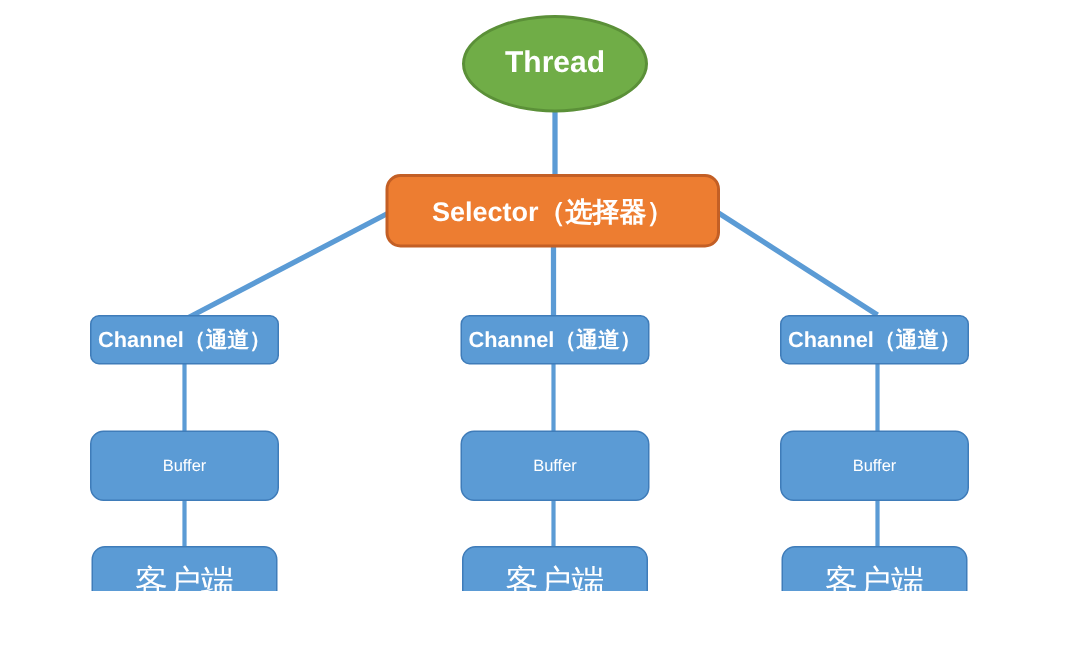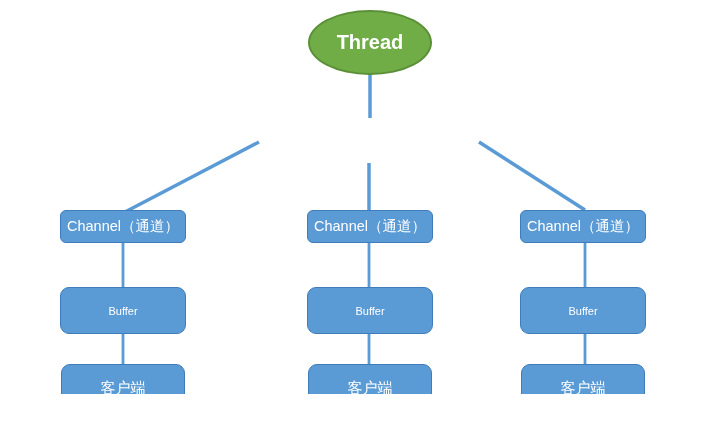--- a/index.html
+++ b/index.html
@@ -58,32 +58,33 @@
   }
   .bluebox {
     background: var(--node-blue, #5B9BD5);
     border: 1.5px solid var(--node-blue-border, #3F7CB9);
   }
   .channel {
     width: 126px; height: 33px;
     top: 210px;
     border-radius: 6px;
     font-size: 14.5px;
+    font-weight: bold;
   }
   .buffer {
     width: 126px; height: 47px;
     top: 287px;
     border-radius: 9px;
     font-size: 11px;
   }
   .client {
     width: 124px; height: 48px;
     top: 364px;
     border-radius: 9px;
-    font-size: 15px;
+    font-size: 22px;
   }
   
   .col0.channel { left: 60px; }
   .col1.channel { left: 307px; }
   .col2.channel { left: 520px; }
   .col0.buffer  { left: 60px; }
   .col1.buffer  { left: 307px; }
   .col2.buffer  { left: 520px; }
   .col0.client  { left: 61px; }
   .col1.client  { left: 308px; }
@@ -104,20 +105,23 @@
     <line class="thin" x1="369" y1="242" x2="369" y2="289"></line>
     <line class="thin" x1="369" y1="333" x2="369" y2="379"></line>
     <line class="thin" x1="585" y1="242" x2="585" y2="289"></line>
     <line class="thin" x1="585" y1="333" x2="585" y2="379"></line>
   </svg>
 
   <div class="node ellipse">
     <span>Thread</span>
   </div>
 
+  <div class="node selector">
+    <span>Selector（选择器）</span>
+  </div>
 
   <div class="node bluebox channel col0">
     <span>Channel（通道）</span>
   </div>
   <div class="node bluebox buffer col0">
     <span>Buffer</span>
   </div>
   <div class="node bluebox client col0">
     <span>客户端</span>
   </div>

